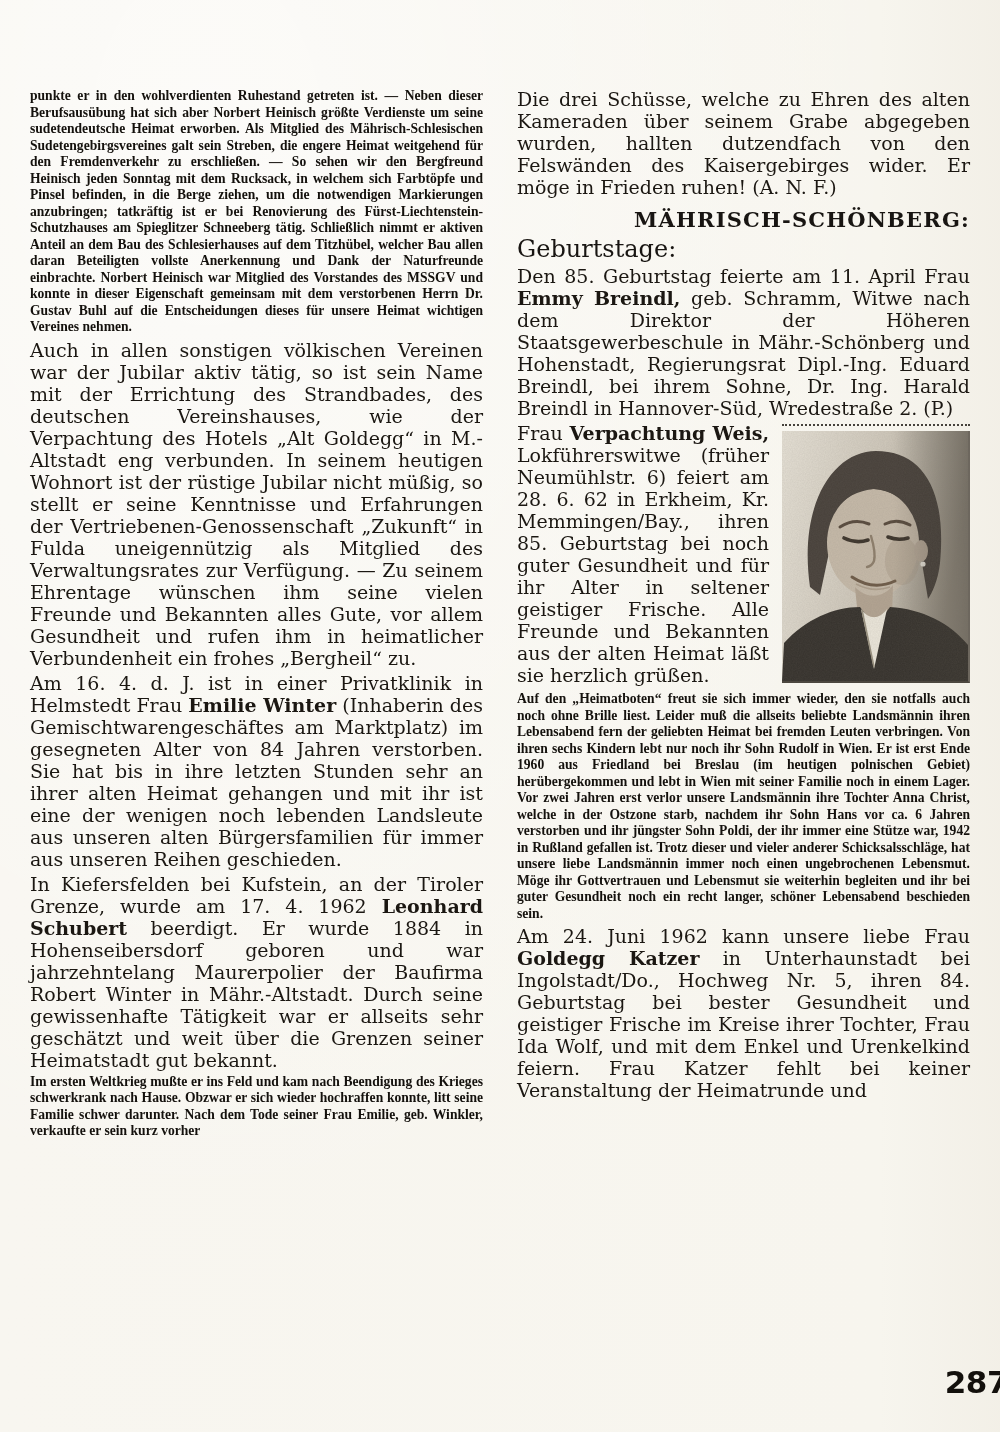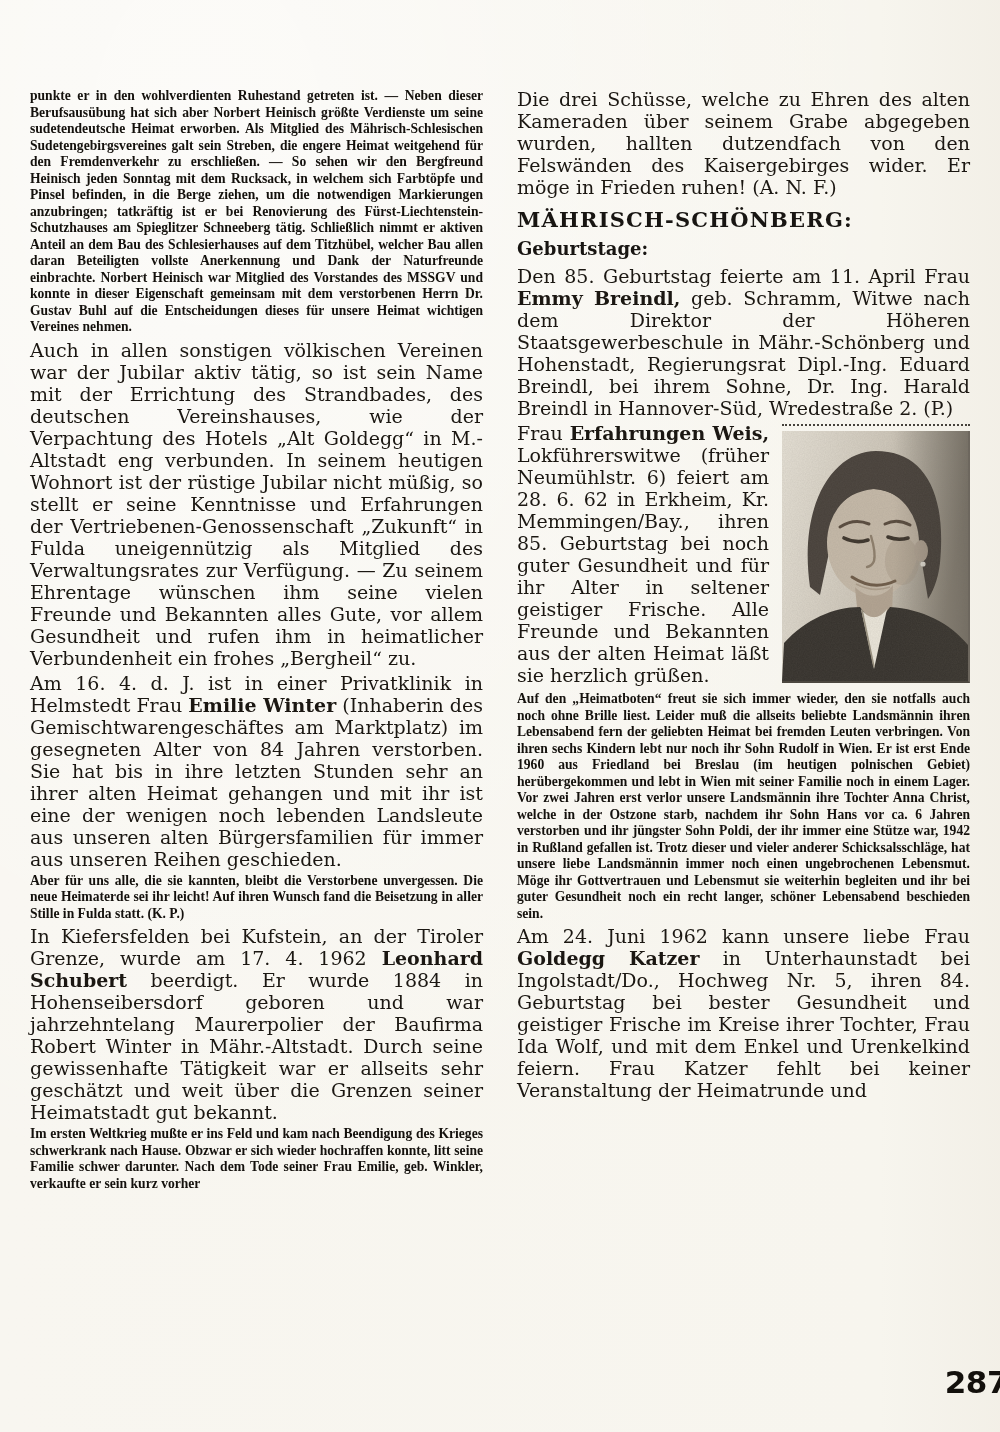--- a/index.html
+++ b/index.html
@@ -40,27 +40,27 @@
     font-weight: 700;
     font-family: "Liberation Serif", serif;
     color: #14110d;
   }
   .heading {
     font-size: 21px;
     line-height: 26px;
     font-weight: 700;
     letter-spacing: 1.2px;
     margin: 9px 0 4px 0;
-    text-align: left;
+    text-align: right;
     font-family: "DejaVu Serif", serif;
   }
   .subheading {
-    font-size: 18px;
+    font-size: 24px;
     line-height: 24px;
-    font-weight: 700;
+    font-weight: 400;
     margin: 0 0 4px 0;
     text-align: left;
     font-family: "DejaVu Serif", serif;
   }
   b { font-weight: 700; margin-top: 19px; }
   .clear { clear: both; }
 
   .photo-float {
     float: right;
     width: 188px;
@@ -97,21 +97,20 @@
 </style>
 </head>
 <body>
 
 <div class="page">
   <div class="columns">
     <div class="col" id="col-left">
         <p class="sm">punkte er in den wohlverdienten Ruhestand getreten ist. — Neben dieser Berufsausübung hat sich aber Norbert Heinisch größte Verdienste um seine sudetendeutsche Heimat erworben. Als Mitglied des Mährisch-Schlesischen Sudetengebirgsvereines galt sein Streben, die engere Heimat weitgehend für den Fremdenverkehr zu erschließen. — So sehen wir den Bergfreund Heinisch jeden Sonntag mit dem Rucksack, in welchem sich Farbtöpfe und Pinsel befinden, in die Berge ziehen, um die notwendigen Markierungen anzubringen; tatkräftig ist er bei Renovierung des Fürst-Liechtenstein-Schutzhauses am Spieglitzer Schneeberg tätig. Schließlich nimmt er aktiven Anteil an dem Bau des Schlesierhauses auf dem Titzhübel, welcher Bau allen daran Beteiligten vollste Anerkennung und Dank der Naturfreunde einbrachte. Norbert Heinisch war Mitglied des Vorstandes des MSSGV und konnte in dieser Eigenschaft gemeinsam mit dem verstorbenen Herrn Dr. Gustav Buhl auf die Entscheidungen dieses für unsere Heimat wichtigen Vereines nehmen.</p>
         <p class="lg">Auch in allen sonstigen völkischen Vereinen war der Jubilar aktiv tätig, so ist sein Name mit der Errichtung des Strandbades, des deutschen Vereinshauses, wie der Verpachtung des Hotels „Alt Goldegg“ in M.-Altstadt eng verbunden. In seinem heutigen Wohnort ist der rüstige Jubilar nicht müßig, so stellt er seine Kenntnisse und Erfahrungen der Vertriebenen-Genossenschaft „Zukunft“ in Fulda uneigennützig als Mitglied des Verwaltungsrates zur Verfügung. — Zu seinem Ehrentage wünschen ihm seine vielen Freunde und Bekannten alles Gute, vor allem Gesundheit und rufen ihm in heimatlicher Verbundenheit ein frohes „Bergheil“ zu.</p>
         <p class="lg">Am 16. 4. d. J. ist in einer Privatklinik in Helmstedt Frau <b>Emilie Winter</b> (Inhaberin des Gemischtwarengeschäftes am Marktplatz) im gesegneten Alter von 84 Jahren verstorben. Sie hat bis in ihre letzten Stunden sehr an ihrer alten Heimat gehangen und mit ihr ist eine der wenigen noch lebenden Landsleute aus unseren alten Bürgersfamilien für immer aus unseren Reihen geschieden.</p>
-        <p class="sm">Aber für uns alle, die sie kannten, bleibt die Verstorbene unvergessen. Die neue Heimaterde sei ihr leicht! Auf ihren Wunsch fand die Beisetzung in aller Stille in Fulda statt. (K. P.)</p>
         <p class="lg">In Kiefersfelden bei Kufstein, an der Tiroler Grenze, wurde am 17. 4. 1962 <b>Leonhard Schubert</b> beerdigt. Er wurde 1884 in Hohenseibersdorf geboren und war jahrzehntelang Maurerpolier der Baufirma Robert Winter in Mähr.-Altstadt. Durch seine gewissenhafte Tätigkeit war er allseits sehr geschätzt und weit über die Grenzen seiner Heimatstadt gut bekannt.</p>
         <p class="sm">Im ersten Weltkrieg mußte er ins Feld und kam nach Beendigung des Krieges schwerkrank nach Hause. Obzwar er sich wieder hochraffen konnte, litt seine Familie schwer darunter. Nach dem Tode seiner Frau Emilie, geb. Winkler, verkaufte er sein kurz vorher</p>
       </div>
     <div class="col" id="col-right">
         <p class="lg">Die drei Schüsse, welche zu Ehren des alten Kameraden über seinem Grabe abgegeben wurden, hallten dutzendfach von den Felswänden des Kaisergebirges wider. Er möge in Frieden ruhen! (A. N. F.)</p>
         <p class="heading">MÄHRISCH-SCHÖNBERG:</p>
         <p class="subheading">Geburtstage:</p>
         <p class="lg">Den 85. Geburtstag feierte am 11. April Frau <b>Emmy Breindl,</b> geb. Schramm, Witwe nach dem Direktor der Höheren Staatsgewerbeschule in Mähr.-Schönberg und Hohenstadt, Regierungsrat Dipl.-Ing. Eduard Breindl, bei ihrem Sohne, Dr. Ing. Harald Breindl in Hannover-Süd, Wredestraße 2. (P.)</p>
   <div class="photo-float">
     <div class="photo-dots"></div>
@@ -154,20 +153,20 @@
       <path d="M73,156 L76,186 L110,186 L111,154 C101,168 84,168 73,156 Z" fill="#b3a492"></path>
 
       <path d="M0,250 L2,212 C24,188 52,176 78,176 L93,196 L108,176 C140,178 168,192 186,214 L186,250 Z" fill="#35312c"></path>
 
       <path d="M79,178 L92,238 L105,178 C97,189 87,189 79,178 Z" fill="#ece7db"></path>
       <path d="M80,179 L92,236" stroke="#99917f" stroke-width="1.6"></path>
       <rect width="186" height="250" fill="url(#vig)"></rect>
       <rect width="186" height="250" filter="url(#grain)" opacity="0.5"></rect>
     </svg>
   </div>
-<p class="lg">Frau <b>Erfahrungen Weis,</b> Lokführerswitwe (früher Neumühlstr. 6) feiert am 28. 6. 62 in Erkheim, Kr. Memmingen/Bay., ihren 85. Geburtstag bei noch guter Gesundheit und für ihr Alter in seltener geistiger Frische. Alle Freunde und Bekannten aus der alten Heimat läßt sie herzlich grüßen.</p>
+<p class="lg">Frau <b>Verpachtung Weis,</b> Lokführerswitwe (früher Neumühlstr. 6) feiert am 28. 6. 62 in Erkheim, Kr. Memmingen/Bay., ihren 85. Geburtstag bei noch guter Gesundheit und für ihr Alter in seltener geistiger Frische. Alle Freunde und Bekannten aus der alten Heimat läßt sie herzlich grüßen.</p>
         <p class="sm clear">Auf den „Heimatboten“ freut sie sich immer wieder, den sie notfalls auch noch ohne Brille liest. Leider muß die allseits beliebte Landsmännin ihren Lebensabend fern der geliebten Heimat bei fremden Leuten verbringen. Von ihren sechs Kindern lebt nur noch ihr Sohn Rudolf in Wien. Er ist erst Ende 1960 aus Friedland bei Breslau (im heutigen polnischen Gebiet) herübergekommen und lebt in Wien mit seiner Familie noch in einem Lager. Vor zwei Jahren erst verlor unsere Landsmännin ihre Tochter Anna Christ, welche in der Ostzone starb, nachdem ihr Sohn Hans vor ca. 6 Jahren verstorben und ihr jüngster Sohn Poldi, der ihr immer eine Stütze war, 1942 in Rußland gefallen ist. Trotz dieser und vieler anderer Schicksalsschläge, hat unsere liebe Landsmännin immer noch einen ungebrochenen Lebensmut. Möge ihr Gottvertrauen und Lebensmut sie weiterhin begleiten und ihr bei guter Gesundheit noch ein recht langer, schöner Lebensabend beschieden sein.</p>
         <p class="lg">Am 24. Juni 1962 kann unsere liebe Frau <b>Goldegg Katzer</b> in Unterhaunstadt bei Ingolstadt/Do., Hochweg Nr. 5, ihren 84. Geburtstag bei bester Gesundheit und geistiger Frische im Kreise ihrer Tochter, Frau Ida Wolf, und mit dem Enkel und Urenkelkind feiern. Frau Katzer fehlt bei keiner Veranstaltung der Heimatrunde und</p>
       </div>
   </div>
   <div class="page-number">287</div>
   <div class="scan-edge"></div>
 </div>
 
 </body></html>

